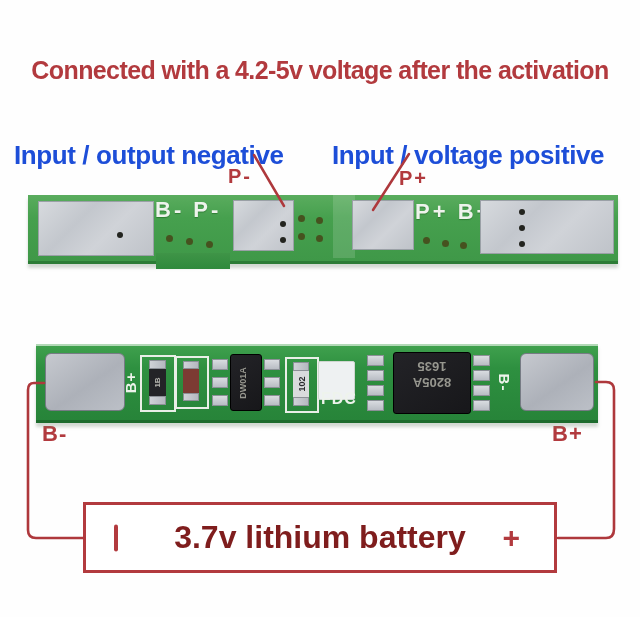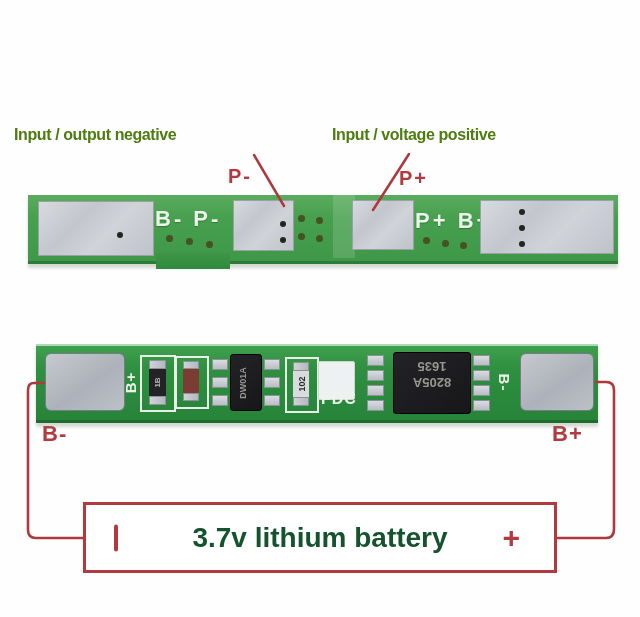--- a/index.html
+++ b/index.html
@@ -5,21 +5,21 @@
   html,body{margin:0;padding:0;background:#ffffff;}
   .canvas{
     position:relative;width:640px;height:617px;background:#fefefe;
     overflow:hidden;font-family:"Liberation Sans",sans-serif;
   }
   
   .title{
     position:absolute;top:56px;left:0;width:640px;text-align:center;
     font-size:25px;font-weight:600;letter-spacing:-0.6px;color:#b23a3e;white-space:nowrap;
   }
-  .io-label{position:absolute;top:126px;font-size:16px;font-weight:600;letter-spacing:-0.4px;color:#4d7c0f;white-space:nowrap;}
+  .io-label{position:absolute;top:140px;font-size:26px;font-weight:600;letter-spacing:-0.4px;color:#1d4ed8;white-space:nowrap;}
   .io-neg{left:14px;}
   .io-pos{left:332px;}
   .pin-label{position:absolute;font-size:20px;font-weight:700;letter-spacing:2px;color:#b23a3e;}
   .p-minus{left:228px;top:165px;}
   .p-plus{left:399px;top:167px;}
   .term-label{position:absolute;font-size:22px;font-weight:600;color:#b23a3e;letter-spacing:1px;}
   .term-bminus{left:42px;top:421px;}
   .term-bplus{left:552px;top:421px;}
   
   .overlay{position:absolute;left:0;top:0;width:640px;height:617px;z-index:5;pointer-events:none;}
@@ -29,21 +29,21 @@
     background:linear-gradient(180deg,#5aac5e 0%,#46a04e 35%,#3f9848 100%);
     border-bottom:3px solid #2c7c36;
     box-shadow:0 4px 3px rgba(130,145,130,0.35);
   }
   .pad{
     position:absolute;
     background:linear-gradient(135deg,#d7dade 0%,#c3c7cd 35%,#d0d3d8 60%,#bfc3c9 100%);
     border:1px solid #9aa0a6;
   }
   .silk{position:absolute;color:#eef3ec;font-weight:700;white-space:nowrap;}
-  .silk-top{font-size:22px;letter-spacing:3px;text-shadow:0 1px 1px rgba(0,60,0,.35);margin-top:9px;}
+  .silk-top{font-size:22px;letter-spacing:3px;text-shadow:0 1px 1px rgba(0,60,0,.35);}
   .dot{position:absolute;border-radius:50%;}
   .via{background:#46521f;width:7px;height:7px;}
   .blackdot{background:#23241f;width:6px;height:6px;}
   .board-tab{
     position:absolute;left:128px;top:58px;width:74px;height:16px;
     background:linear-gradient(180deg,#3f9447,#2f8a3c);z-index:-1;
   }
   .light-stripe{position:absolute;left:305px;top:0;width:22px;height:63px;background:rgba(255,255,255,0.14);}
   
   .board-bot{
@@ -67,21 +67,21 @@
   .rot-90{transform:rotate(-90deg);}
   .rot90{transform:rotate(90deg);}
   .rot180{transform:rotate(180deg);}
   .silk-bot{font-size:15px;letter-spacing:1px;}
   
   .battery-box{
     position:absolute;left:83px;top:502px;width:474px;height:71px;z-index:3;
     border:3px solid #b23a3e;box-sizing:border-box;background:#fff;
     display:flex;align-items:center;justify-content:center;
   }
-  .battery-label{font-size:28px;font-weight:700;color:#14532d;letter-spacing:0px;white-space:nowrap;}
+  .battery-label{font-size:32px;font-weight:700;color:#7f1d1d;letter-spacing:0px;white-space:nowrap;}
   .battery-minus{
     position:absolute;left:28px;top:50%;transform:translateY(-50%);
     width:4px;height:27px;background:#b23a3e;border-radius:2px;
   }
   .battery-plus{
     position:absolute;right:34px;top:50%;transform:translateY(-50%);
     font-size:30px;font-weight:600;color:#b23a3e;
   }
 </style>
 </head>
@@ -89,20 +89,21 @@
 
 <div class="canvas">
 
   <svg class="overlay" viewBox="0 0 640 617">
     <path d="M254,155 L284,206" stroke="#ae383c" stroke-width="2.5" fill="none" stroke-linecap="round"></path>
     <path d="M409,154 L373,210" stroke="#ae383c" stroke-width="2.5" fill="none" stroke-linecap="round"></path>
     <path d="M44,383 H34 Q28,383 28,390 V530 Q28,538 36,538 H84" stroke="#ae383c" stroke-width="2.6" fill="none" stroke-linecap="round"></path>
     <path d="M596,382 H606 Q614,382 614,390 V529 Q614,538 606,538 H558" stroke="#ae383c" stroke-width="2.6" fill="none" stroke-linecap="round"></path>
   </svg>
 
+  <div class="title">Connected with a 4.2-5v voltage after the activation</div>
   <div class="io-label io-neg">Input / output negative</div>
   <div class="io-label io-pos">Input / voltage positive</div>
   <div class="pin-label p-minus">P-</div>
   <div class="pin-label p-plus">P+</div>
 
   <div class="board-top">
     <div class="board-tab"></div>
     <div class="light-stripe"></div>
 
     <div class="pad" style="left:10px;top:6px;width:114px;height:53px;">

